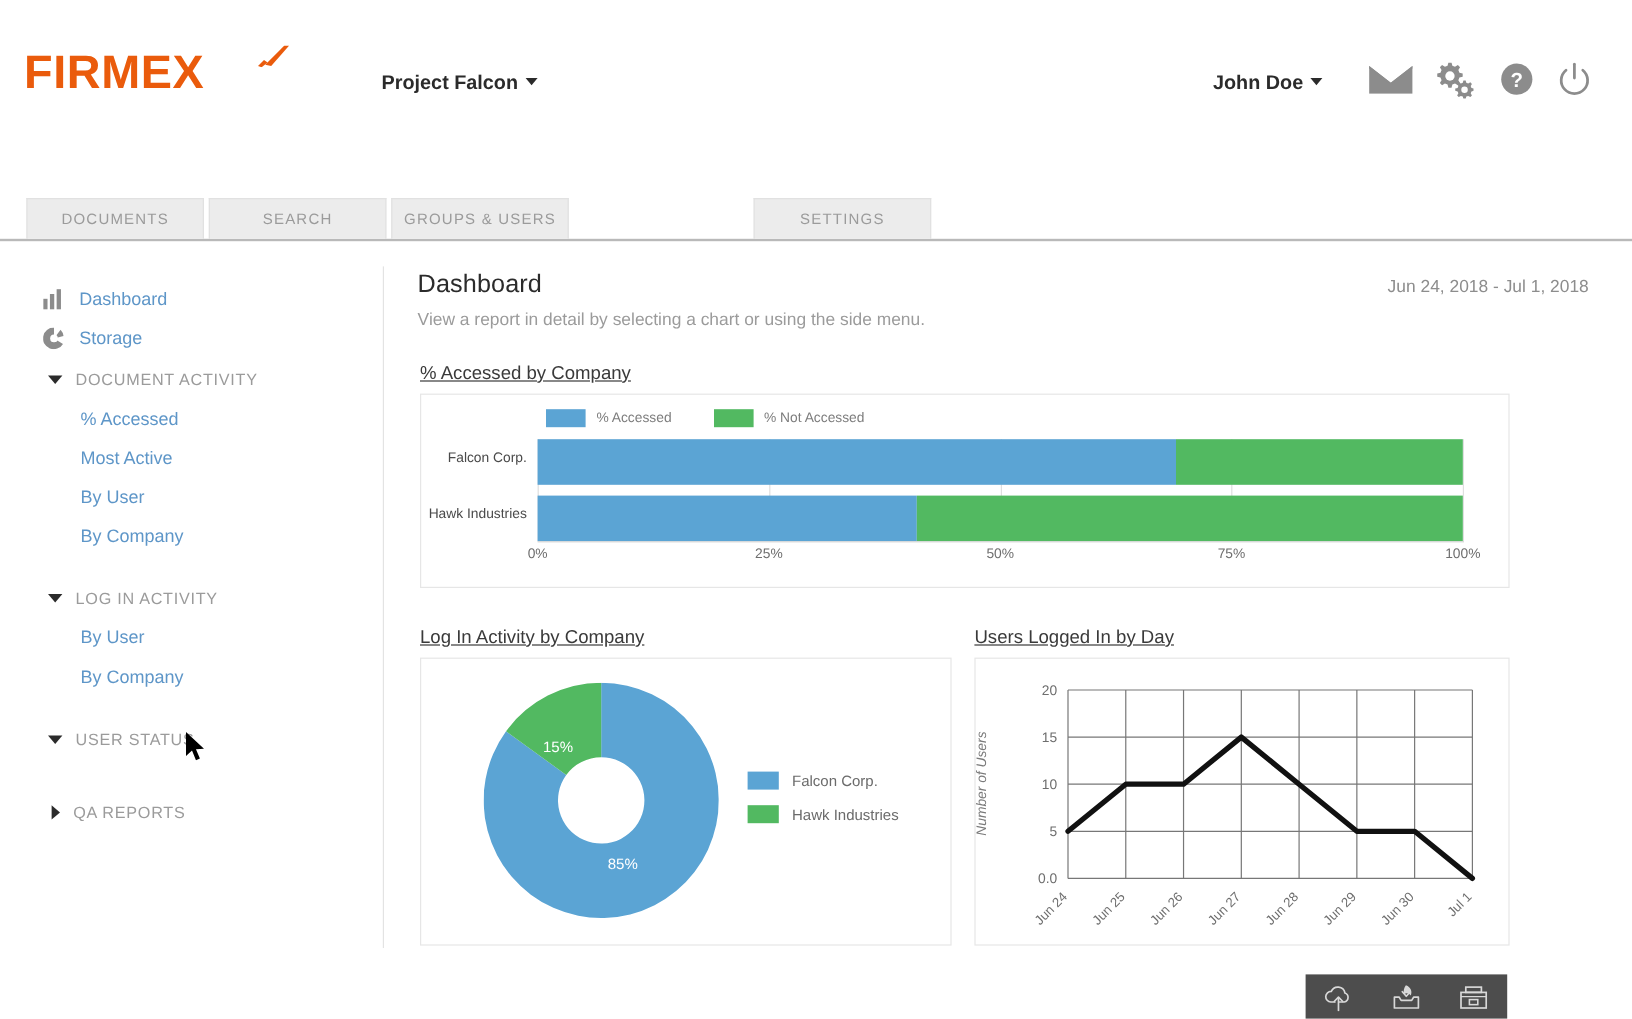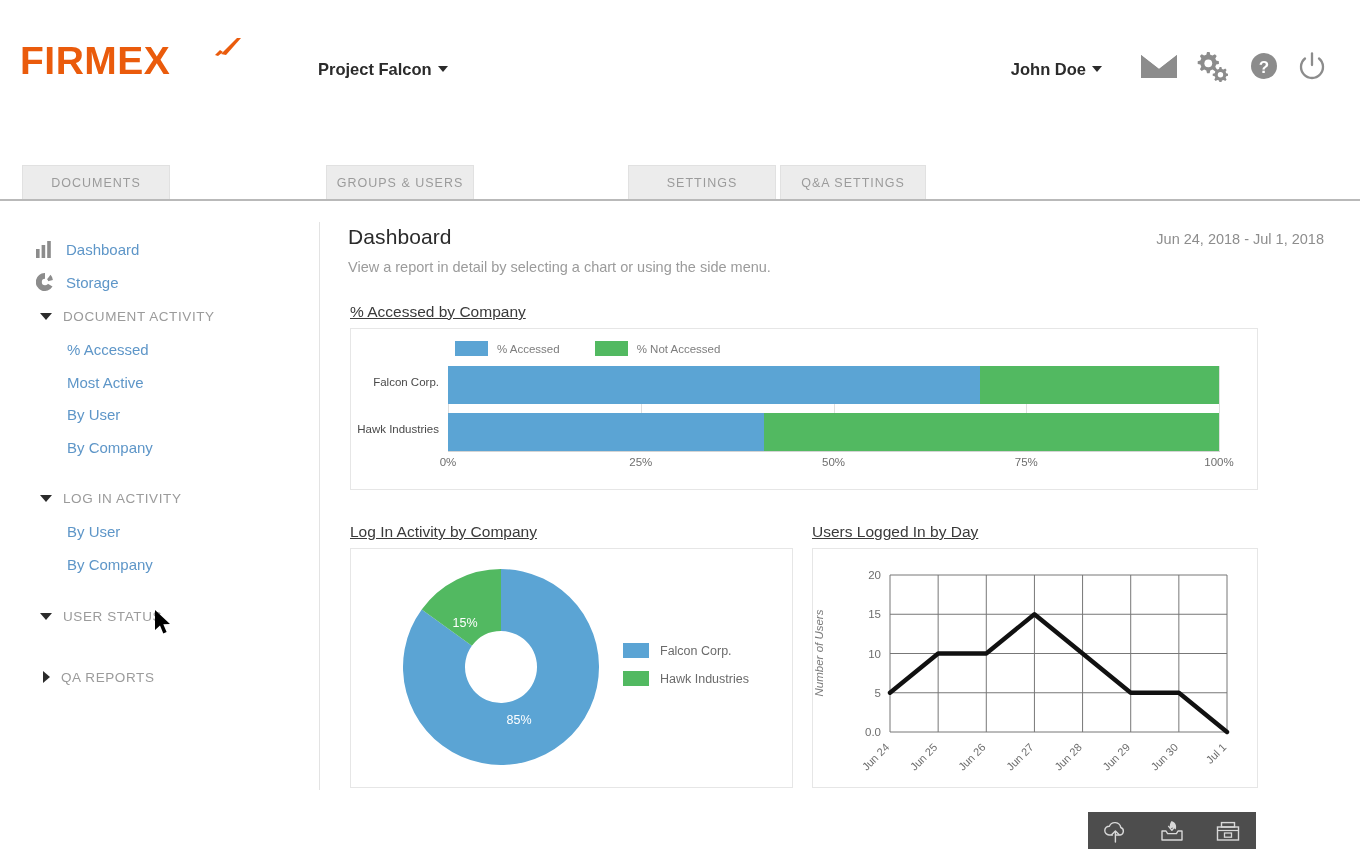--- a/index.html
+++ b/index.html
@@ -190,28 +190,28 @@
       <path d="M7 6.5 A11 11 0 1 0 21 6.5" stroke="#8c8c8c" stroke-width="2.3" fill="none" stroke-linecap="round"></path>
       <line x1="14" y1="1.5" x2="14" y2="13" stroke="#8c8c8c" stroke-width="2.3" stroke-linecap="round"></line>
     </svg>
   </div>
 
   <div class="tab-underline"></div>
   <div class="tabbar">
     <div class="tab" style="left:22px;   width:148px;">
         <span>DOCUMENTS</span>
       </div>
+    <div class="tab" style="left:174px;  width:148px;">
+        <span>SEARCH</span>
+      </div>
     <div class="tab" style="left:326px;  width:148px;">
         <span>GROUPS &amp; USERS</span>
       </div>
     <div class="tab" style="left:628px;  width:148px;">
         <span>SETTINGS</span>
-      </div>
-    <div class="tab" style="left:780px;  width:146px;">
-        <span>Q&amp;A SETTINGS</span>
       </div>
   </div>
 
   <div class="side-divider"></div>
   <div class="sidebar">
 
     <div class="side-row" style="left:36px; top:28px;">
       <svg class="side-ico" viewBox="0 0 18 18">
         <rect x="0" y="9" width="3.6" height="9" fill="#8c8c8c"></rect>
         <rect x="5.6" y="5" width="3.6" height="13" fill="#8c8c8c"></rect>

